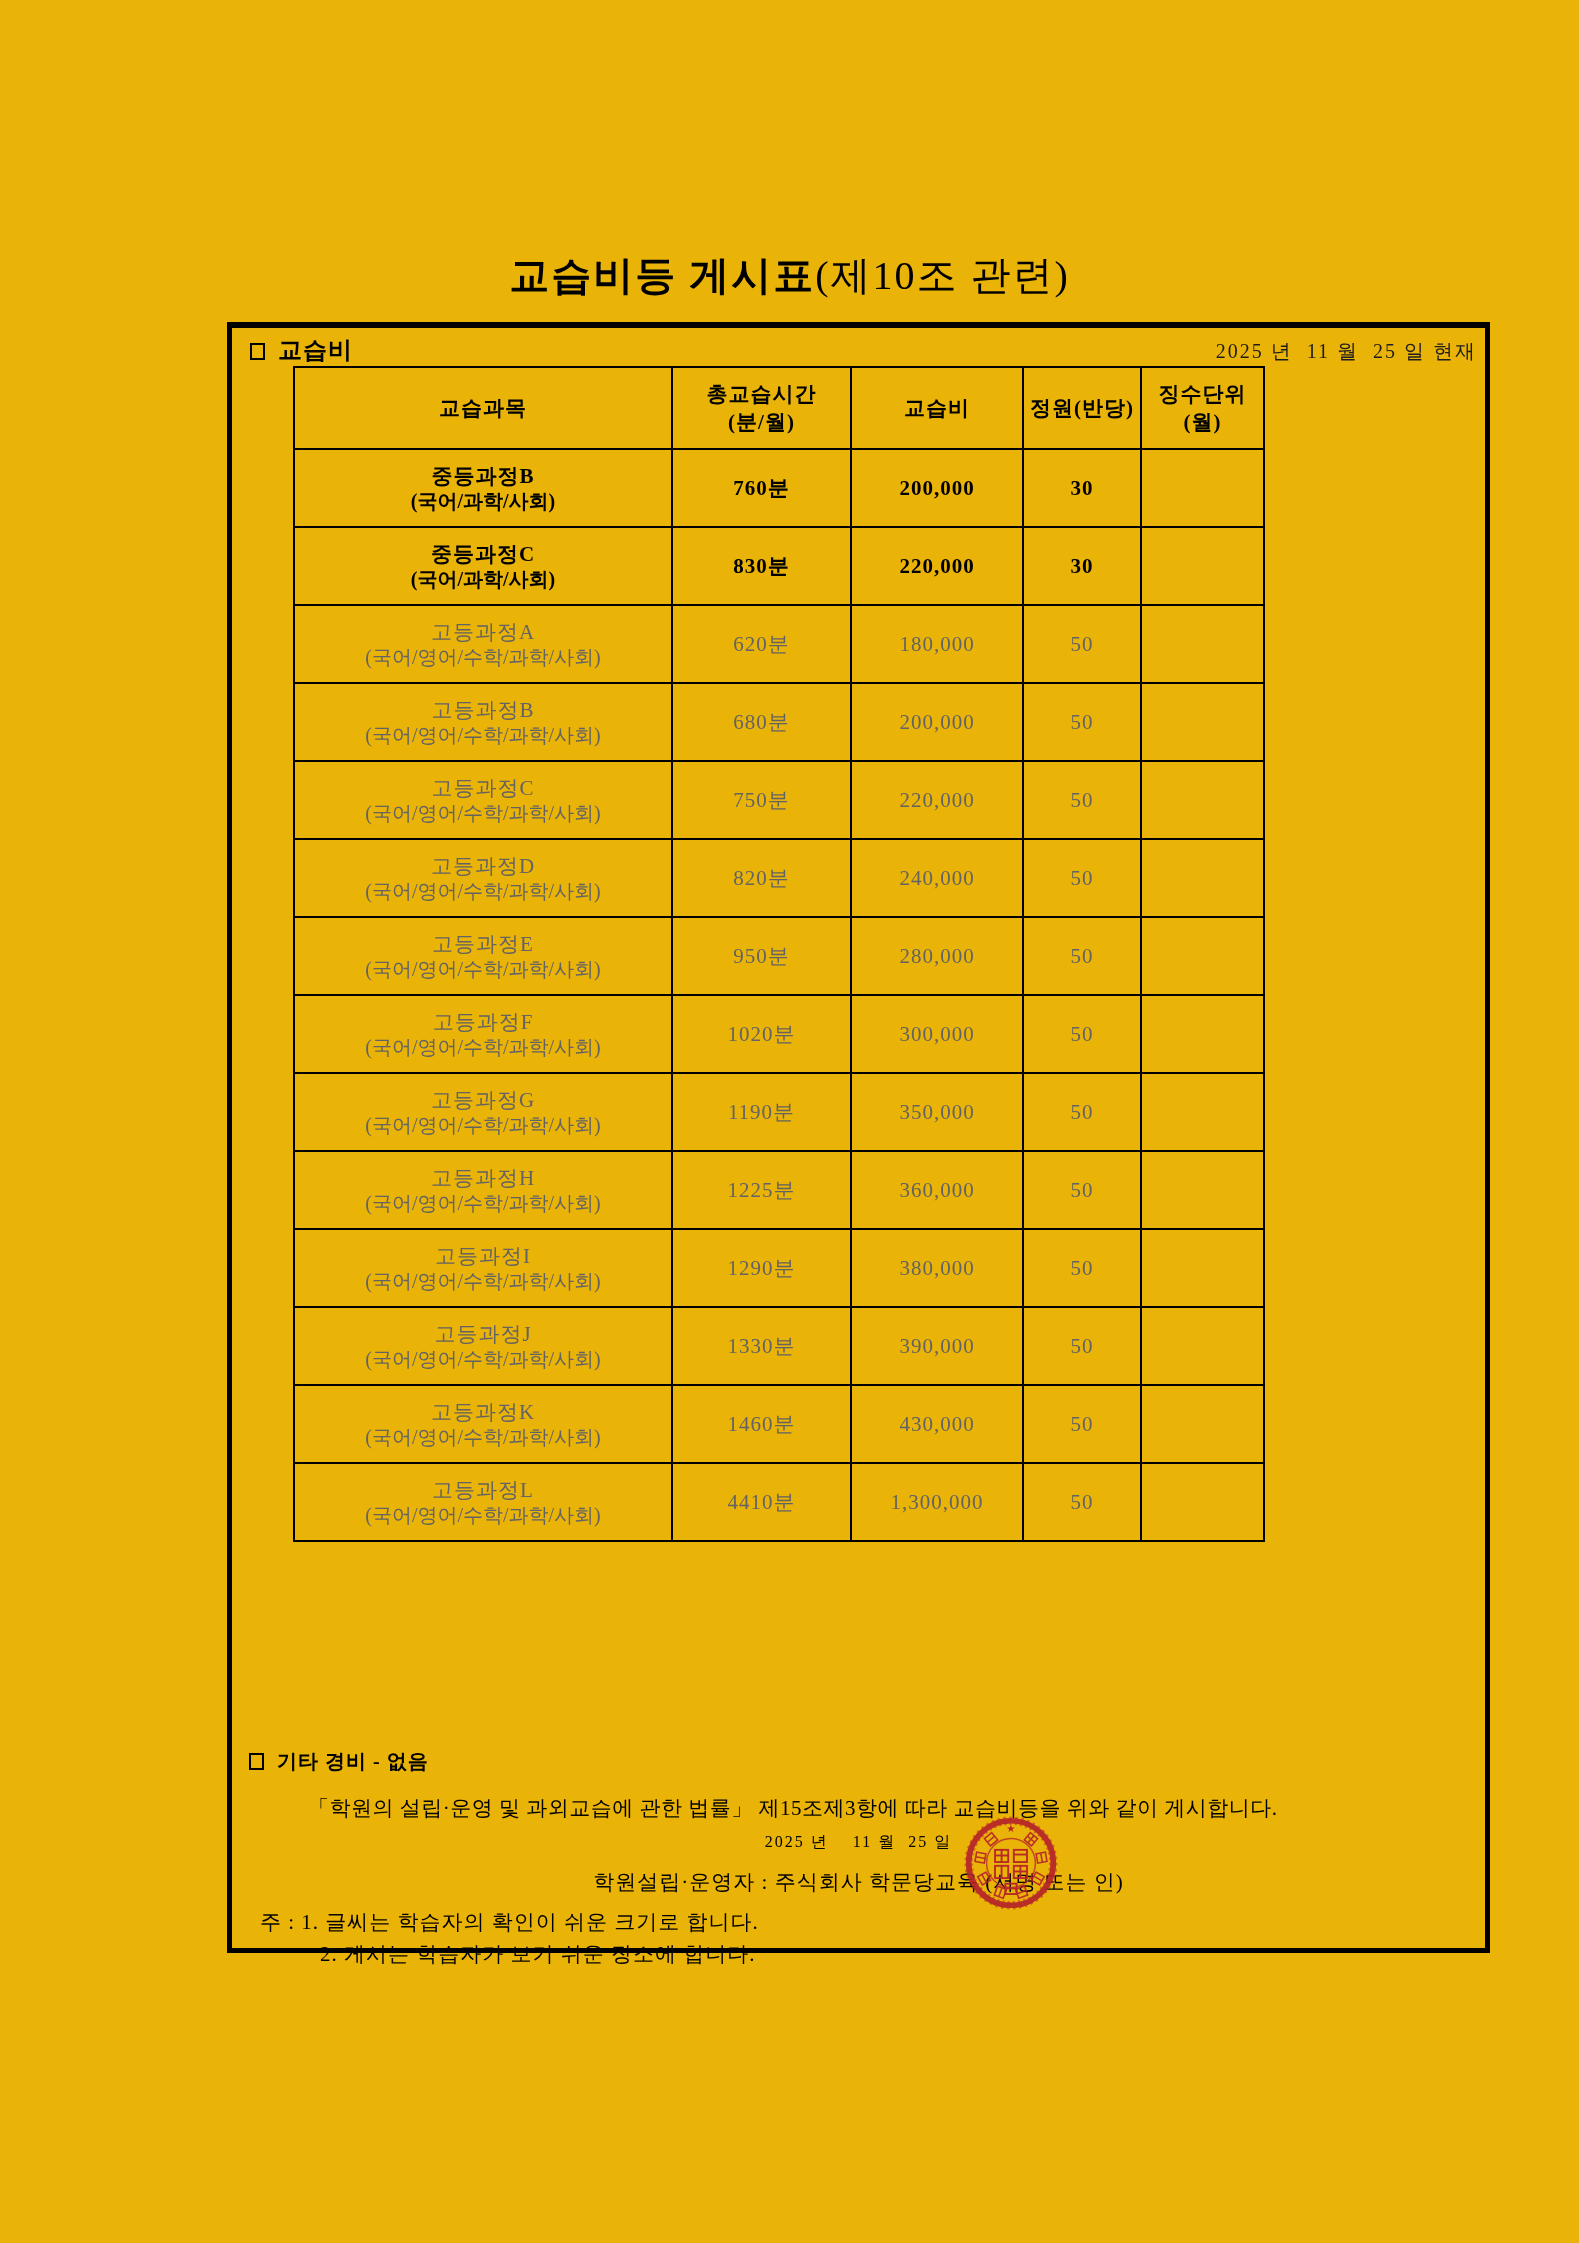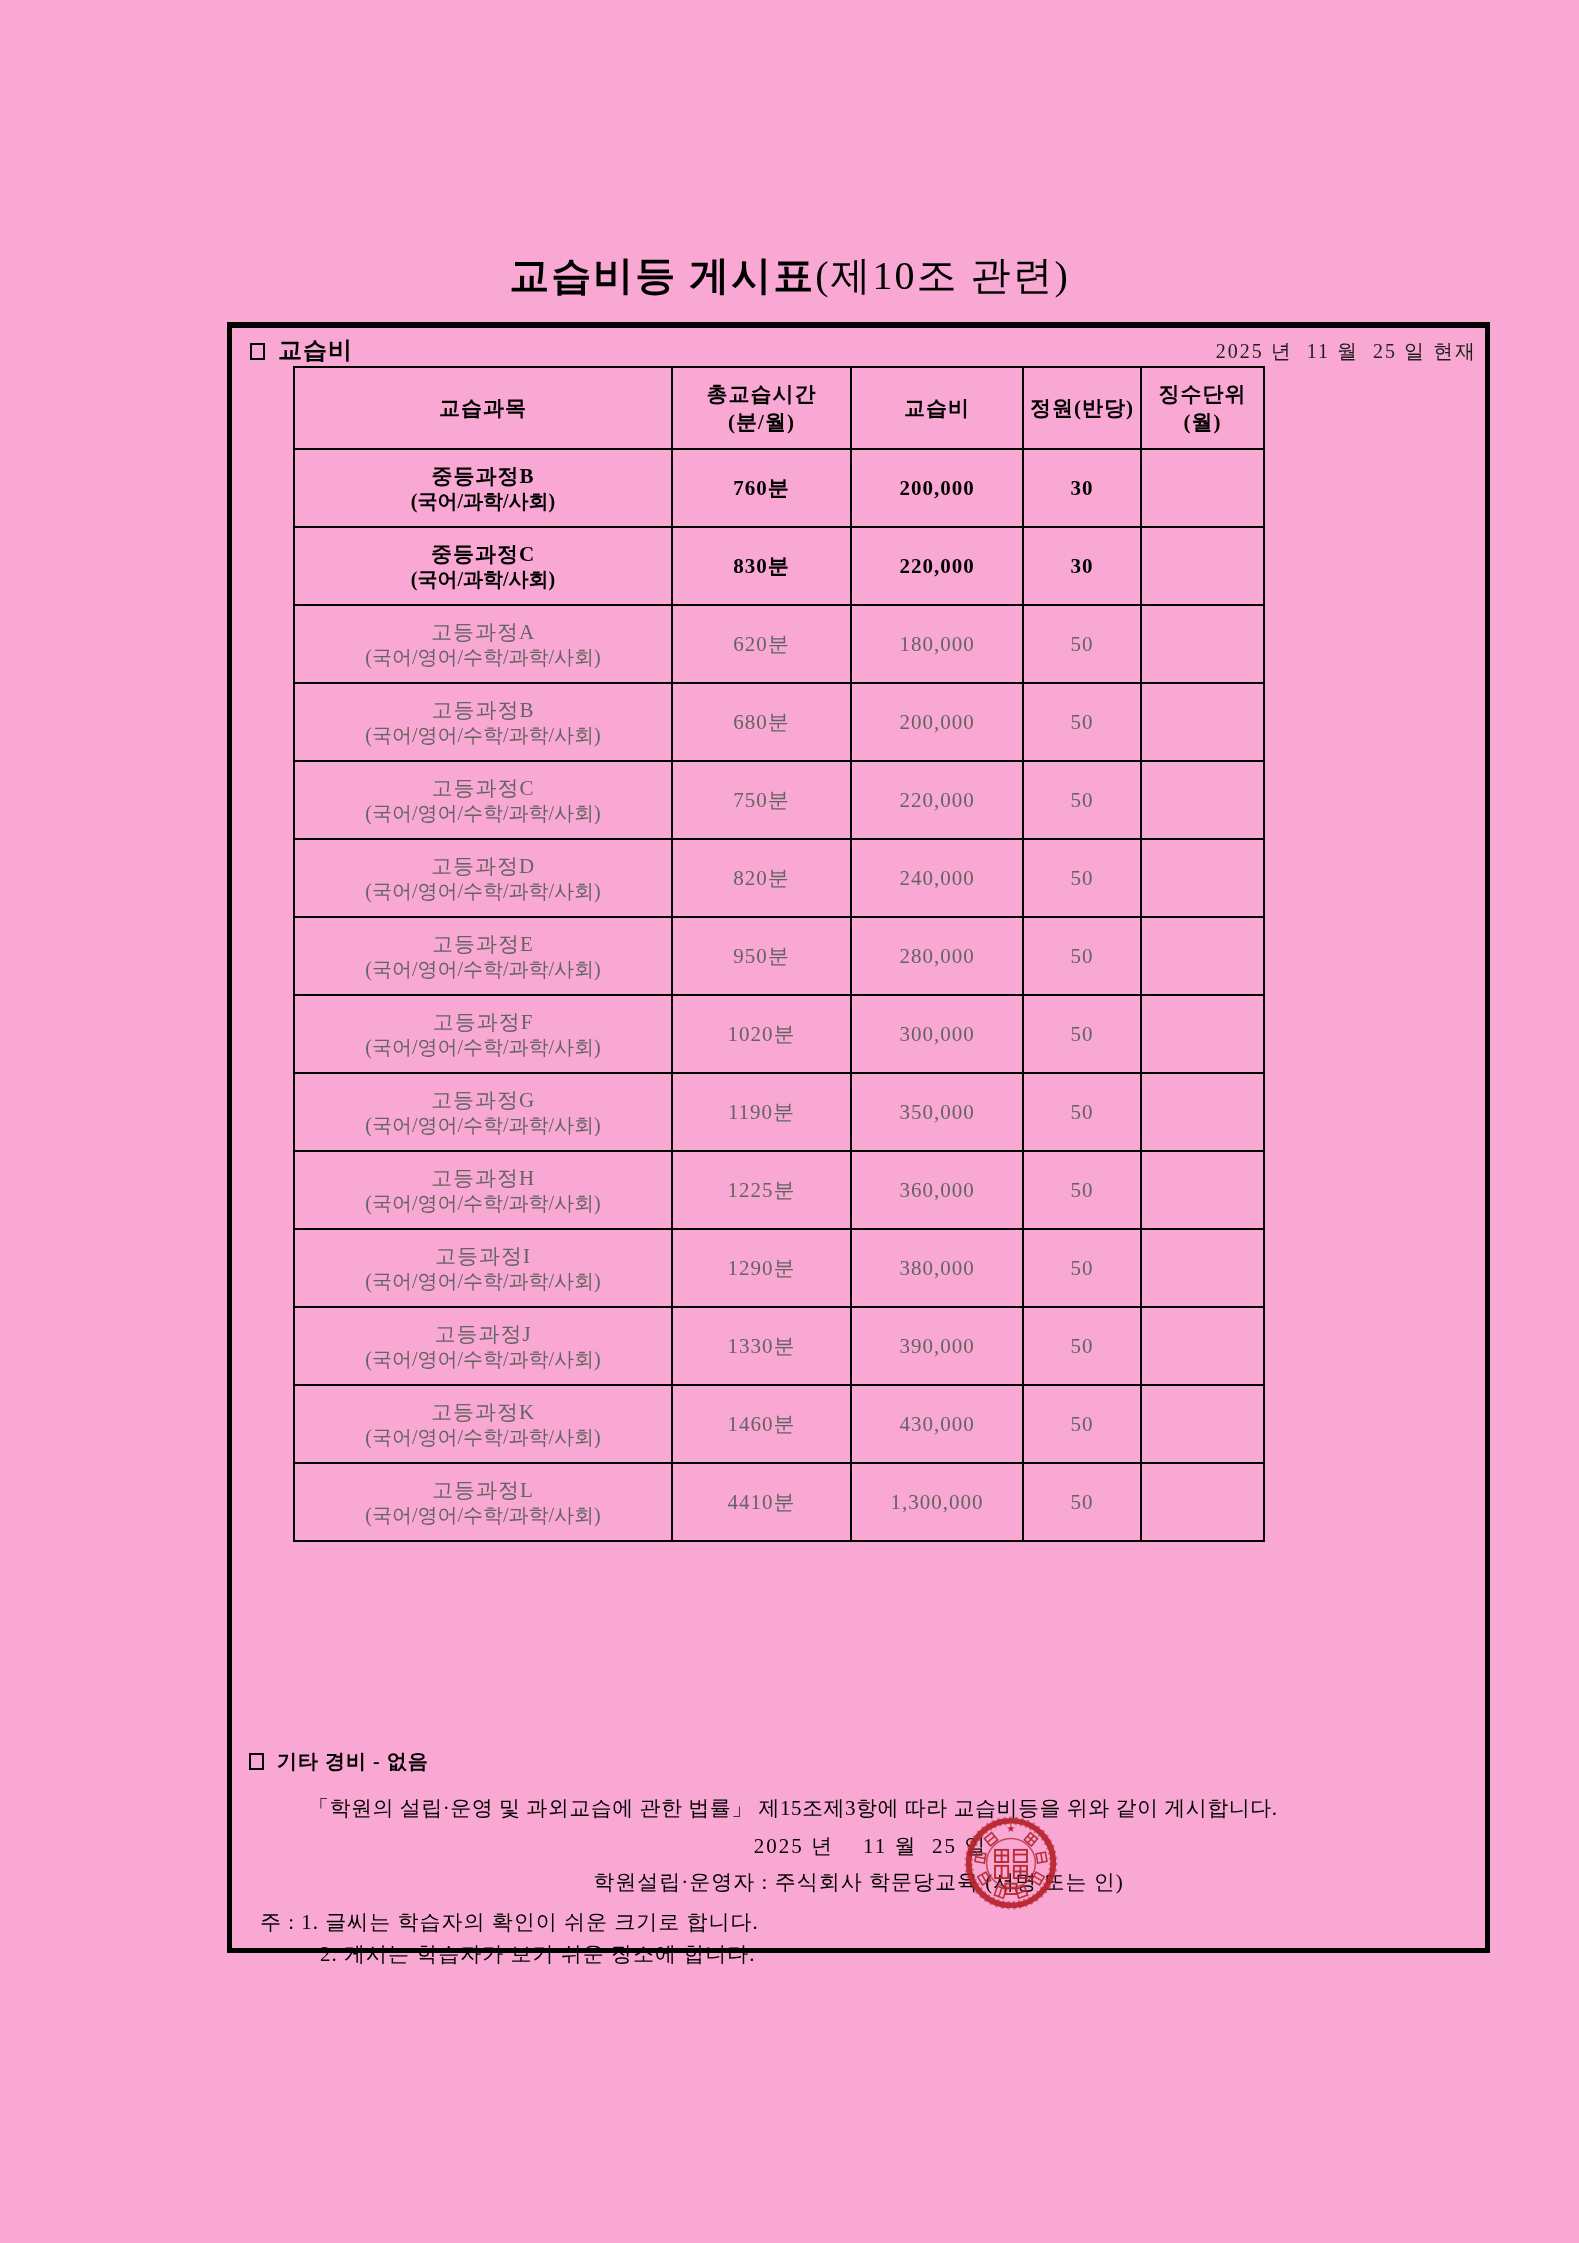--- a/index.html
+++ b/index.html
@@ -1,17 +1,17 @@
 <!DOCTYPE html>
 <html><head>
 <meta charset="utf-8">
 <style>
   html,body{margin:0;padding:0;background:#fff;}
   .page{
-    position:relative;width:1579px;height:2243px;background:#f9a8d4;
+    position:relative;width:1579px;height:2243px;background:#eab308;
     font-family:"Liberation Serif","DejaVu Serif",serif;color:#000;overflow:hidden;
   }
   .doc-title{
     position:absolute;left:0;top:248px;width:100%;text-align:center;
     font-size:40px;letter-spacing:2px;white-space:pre;
   }
   .doc-title .t-main{font-weight:700;}
   .doc-title .t-paren{font-weight:400;}
   .frame{
     position:absolute;left:227px;top:322px;width:1263px;height:1631px;
@@ -35,21 +35,21 @@
   table.fee-table th{font-size:21px;font-weight:700;letter-spacing:1px;}
   table.fee-table th .l2:empty{display:none;}
   td .l1{font-size:21px;letter-spacing:1px;line-height:1.25;}
   td .l2{font-size:20px;letter-spacing:0;line-height:1.2;}
   td .l2:empty{display:none;}
   .cell-num{font-size:21px;letter-spacing:1px;}
   tbody tr{color:#636363;font-weight:400;}
   tbody tr.bold-row{color:#000;font-weight:700;}
   .other-fees{position:absolute;left:17px;top:1420px;font-size:20px;font-weight:700;letter-spacing:1px;}
   .law-line{position:absolute;left:76px;top:1466px;font-size:21px;letter-spacing:0.5px;white-space:pre;}
-  .date-line{position:absolute;left:0;top:1504px;width:100%;text-align:center;font-size:21px;white-space:pre;letter-spacing:2px;padding-left:12px;}
+  .date-line{position:absolute;left:0;top:1504px;width:100%;text-align:center;font-size:16px;white-space:pre;letter-spacing:2px;}
   .operator-line{position:absolute;left:0;top:1540px;width:100%;text-align:center;font-size:21px;white-space:pre;letter-spacing:1px;}
   .note1{position:absolute;left:28px;top:1580px;font-size:21px;white-space:pre;letter-spacing:1px;}
   .note2{position:absolute;left:88px;top:1612px;font-size:21px;white-space:pre;letter-spacing:1px;}
   .stamp{position:absolute;left:732px;top:1488px;width:94px;height:94px;}
 </style>
 </head>
 <body>
 
 <div class="page">
 

